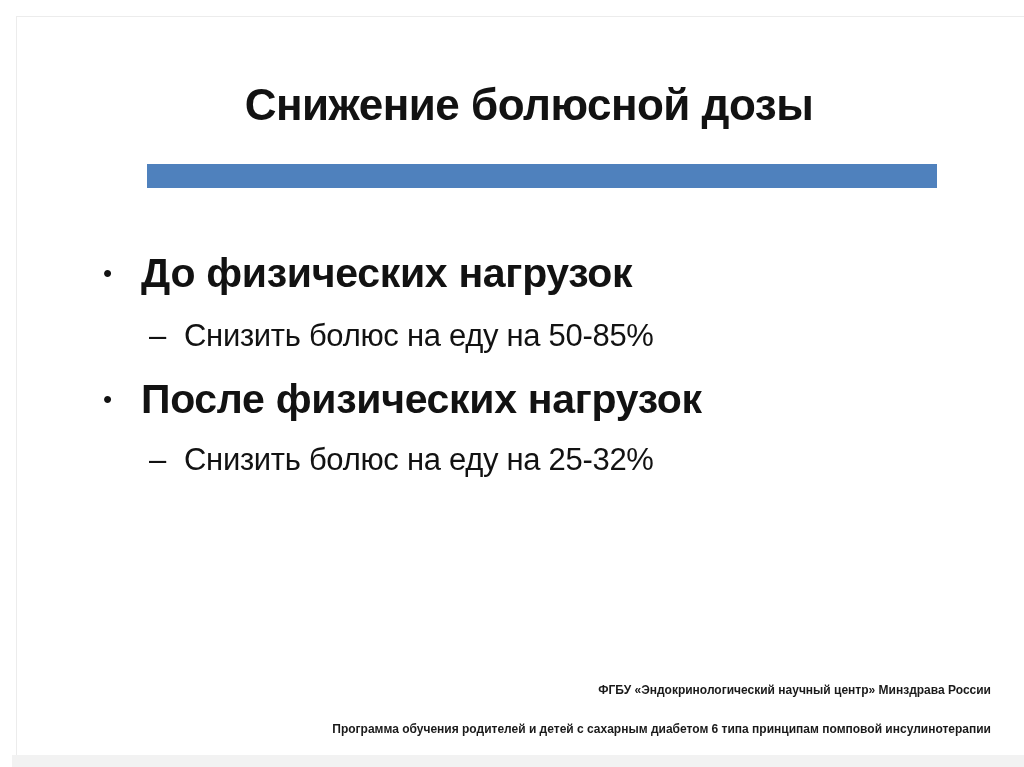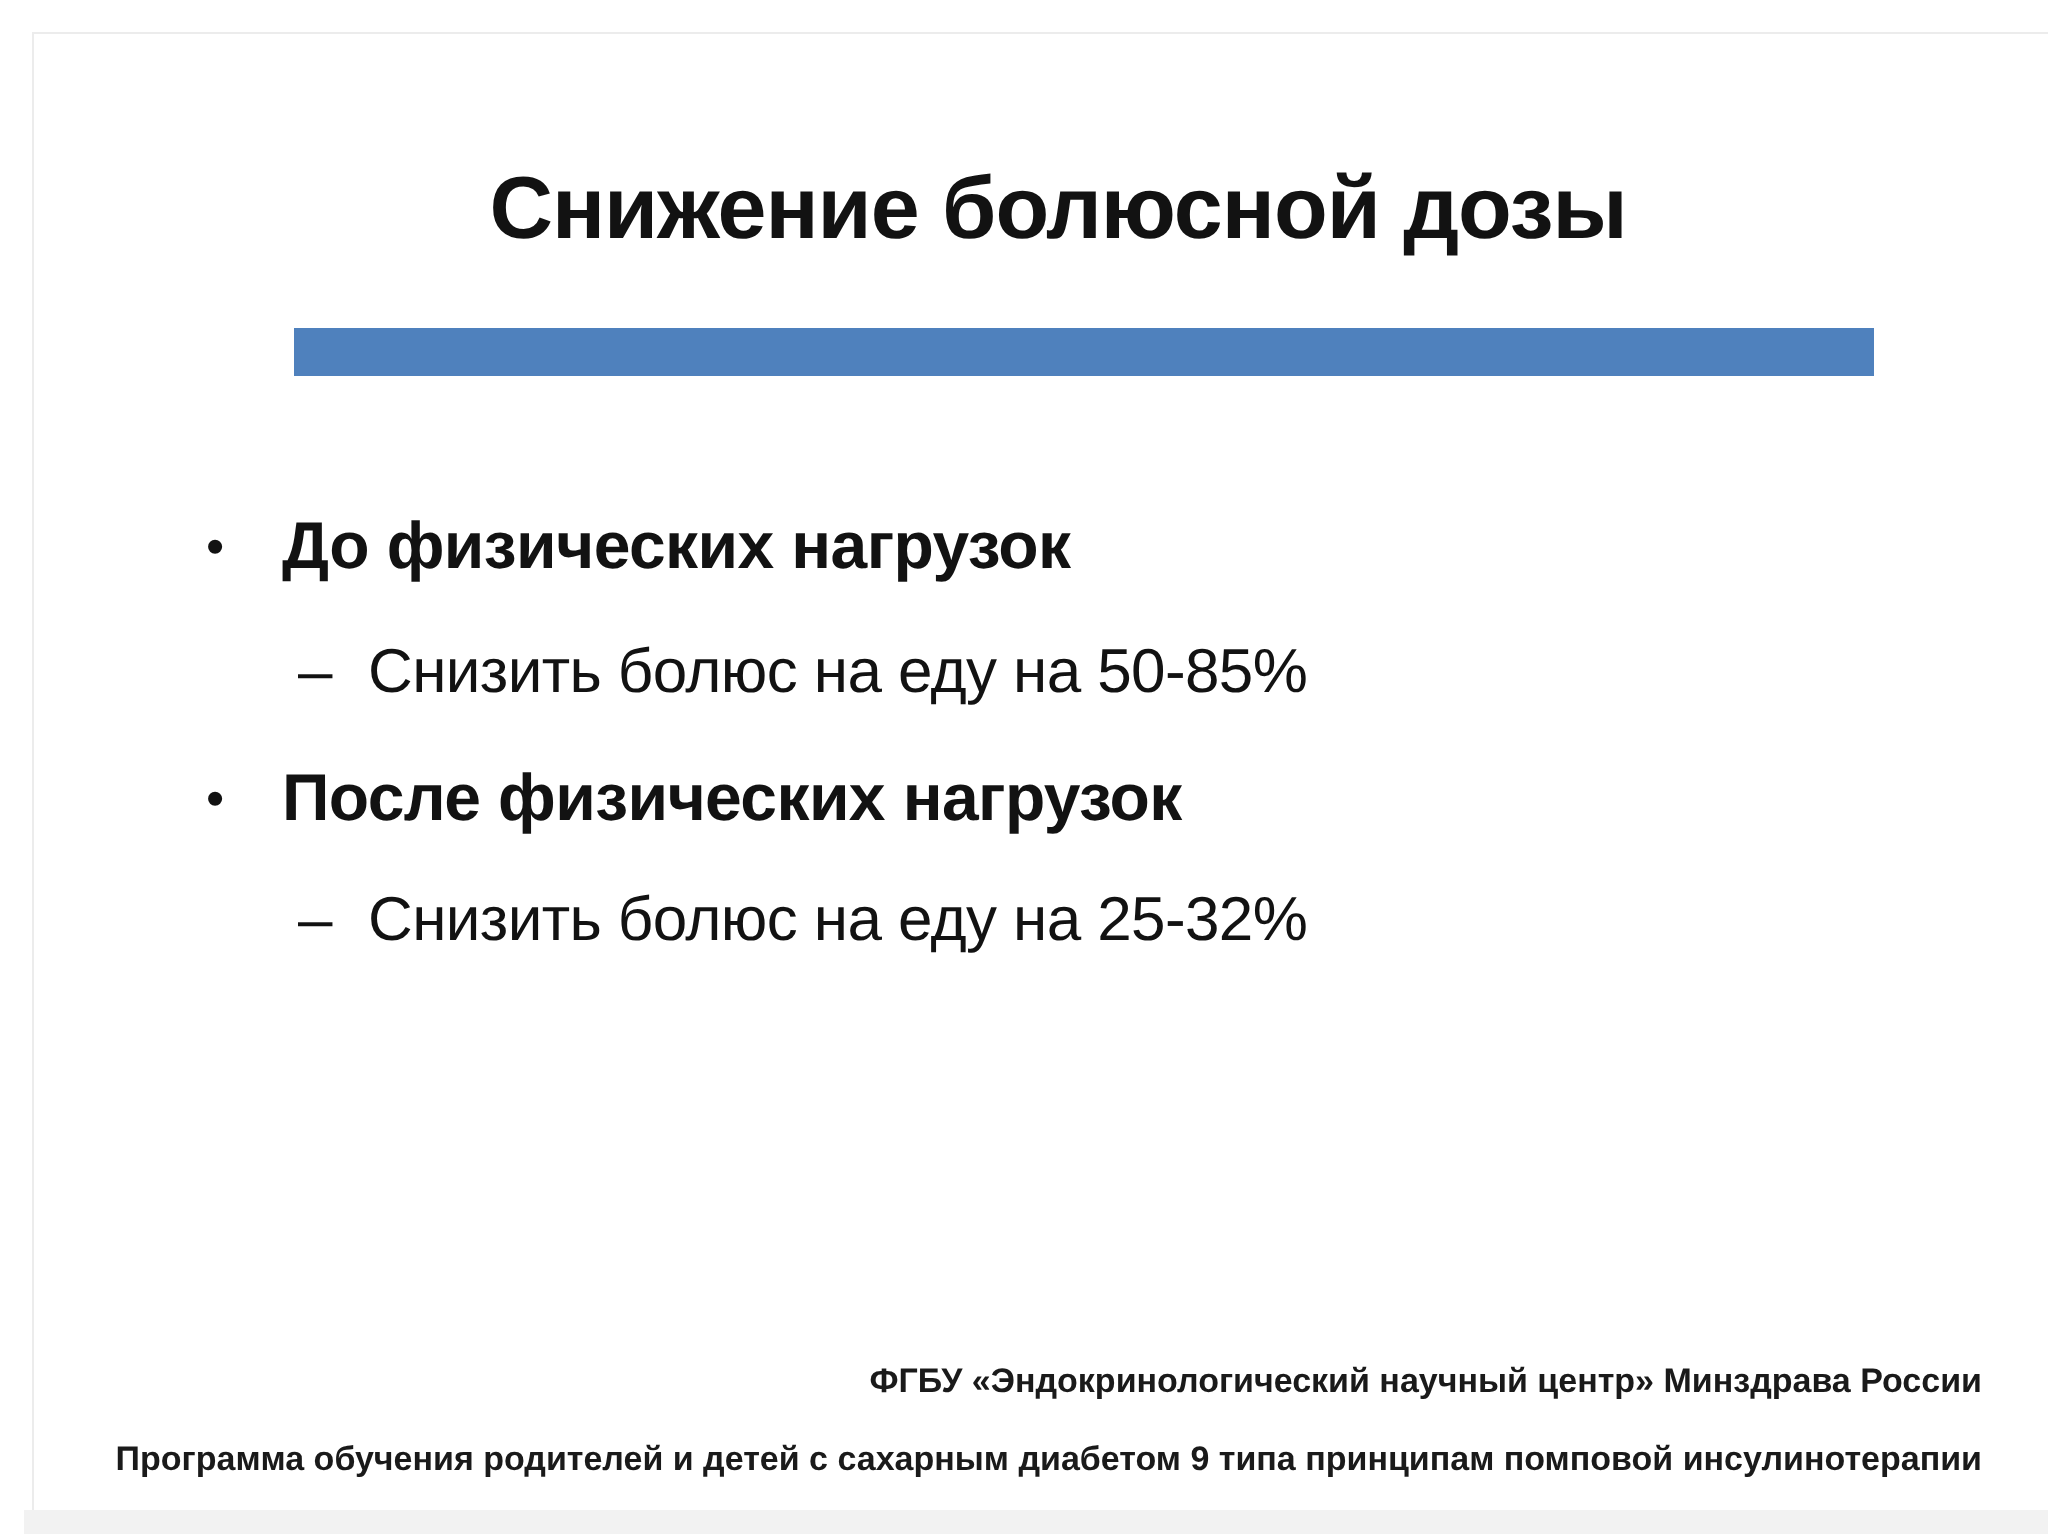--- a/index.html
+++ b/index.html
@@ -51,21 +51,21 @@
     white-space: nowrap;
   }
   .bullet-row .marker {
     width: 38px;
     flex: 0 0 38px;
     font-size: 26px;
     line-height: 40px;
     color: #121212;
   }
   .bullet-row .label {
-    font-size: 33px;
+    font-size: 41px;
     font-weight: bold;
     line-height: 40px;
     letter-spacing: -0.3px;
   }
   .sub-row {
     position: absolute;
     left: 108px;
     right: 40px;
     display: flex;
     align-items: flex-start;
@@ -85,21 +85,21 @@
   }
   .row-b1 { top: 212px; }
   .row-s1 { top: 276px; }
   .row-b2 { top: 338px; }
   .row-s2 { top: 400px; }
   .slide-footer {
     position: absolute;
     right: 12px;
     bottom: 10px;
     text-align: right;
-    font-size: 17px;
+    font-size: 12px;
     font-weight: bold;
     line-height: 15px;
     color: #1a1a1a;
     white-space: nowrap;
   }
 </style>
 </head>
 <body>
 
 <div class="slide-frame">
@@ -123,18 +123,18 @@
     <span class="label">После физических нагрузок</span>
   </div>
 
   <div class="sub-row row-s2">
     <span class="dash">–</span>
     <span class="text">Снизить болюс на еду на 25-32%</span>
   </div>
 
   <div class="slide-footer">
     <div>ФГБУ «Эндокринологический научный центр» Минздрава России</div>
-    <div>Программа обучения родителей и детей с сахарным диабетом 9 типа принципам помповой инсулинотерапии</div>
+    <div>Программа обучения родителей и детей с сахарным диабетом 6 типа принципам помповой инсулинотерапии</div>
   </div>
 
 </div>
 
 <div class="bottom-edge"></div>
 
 </body></html>

